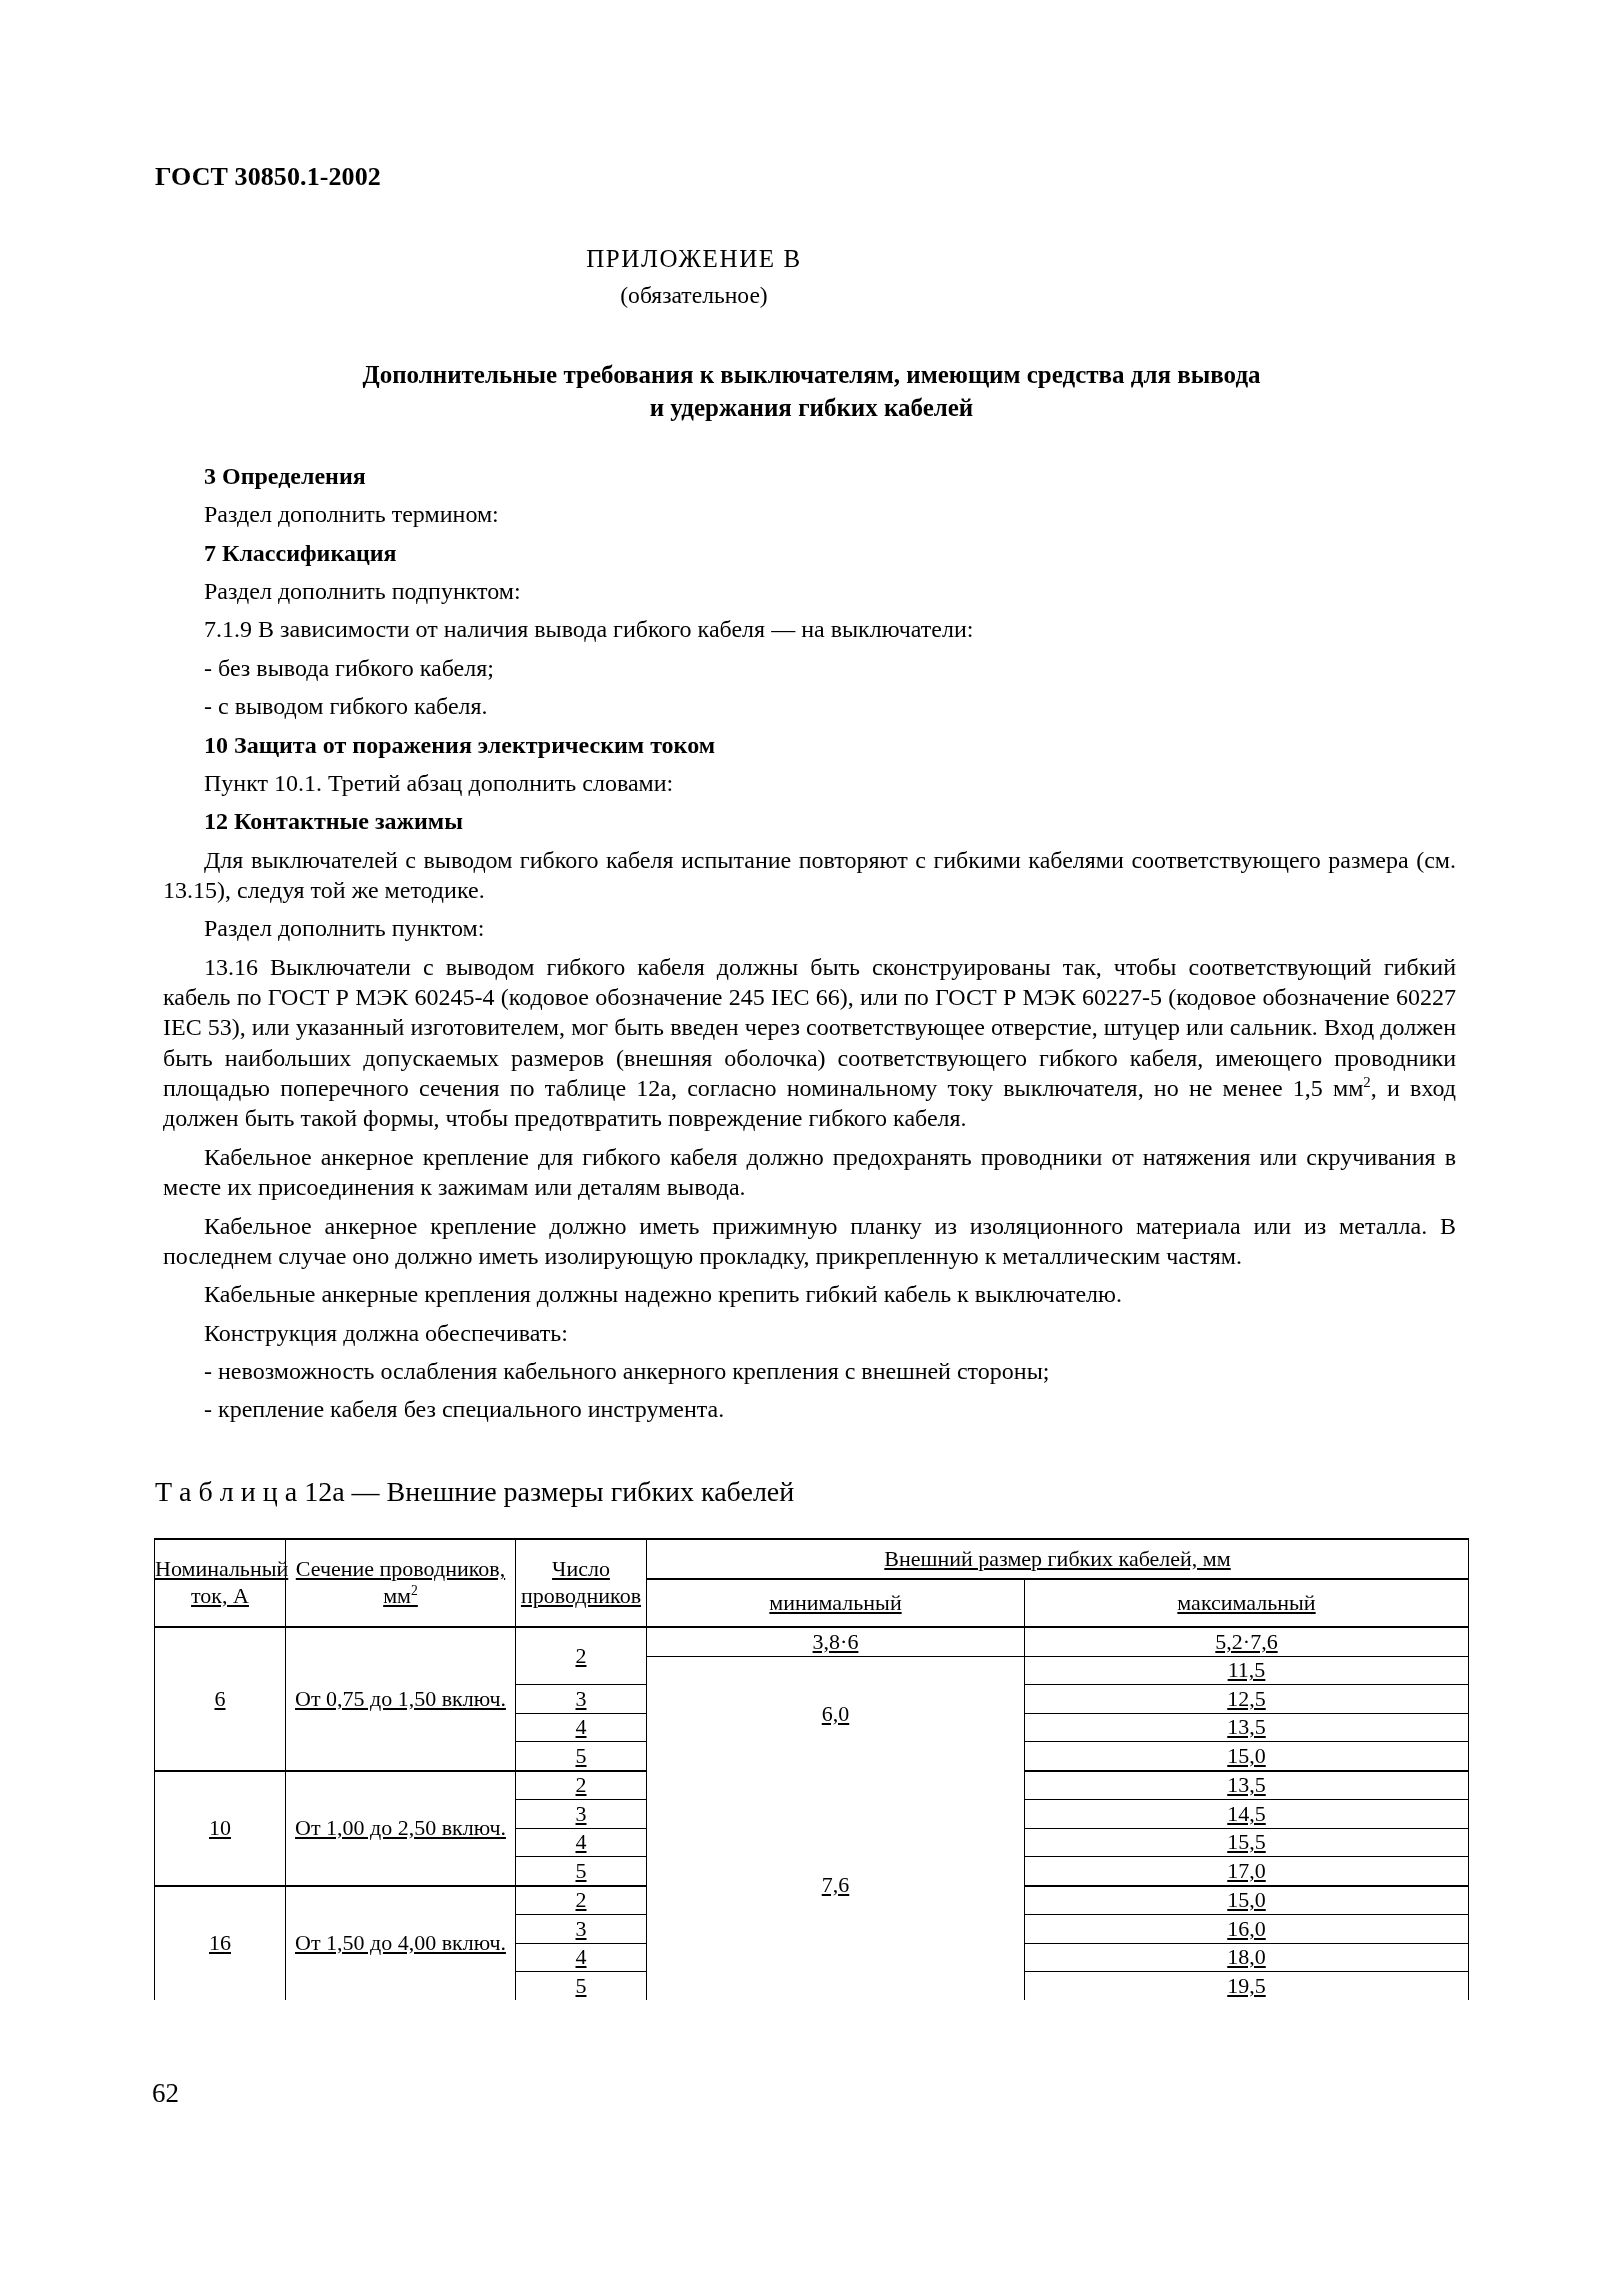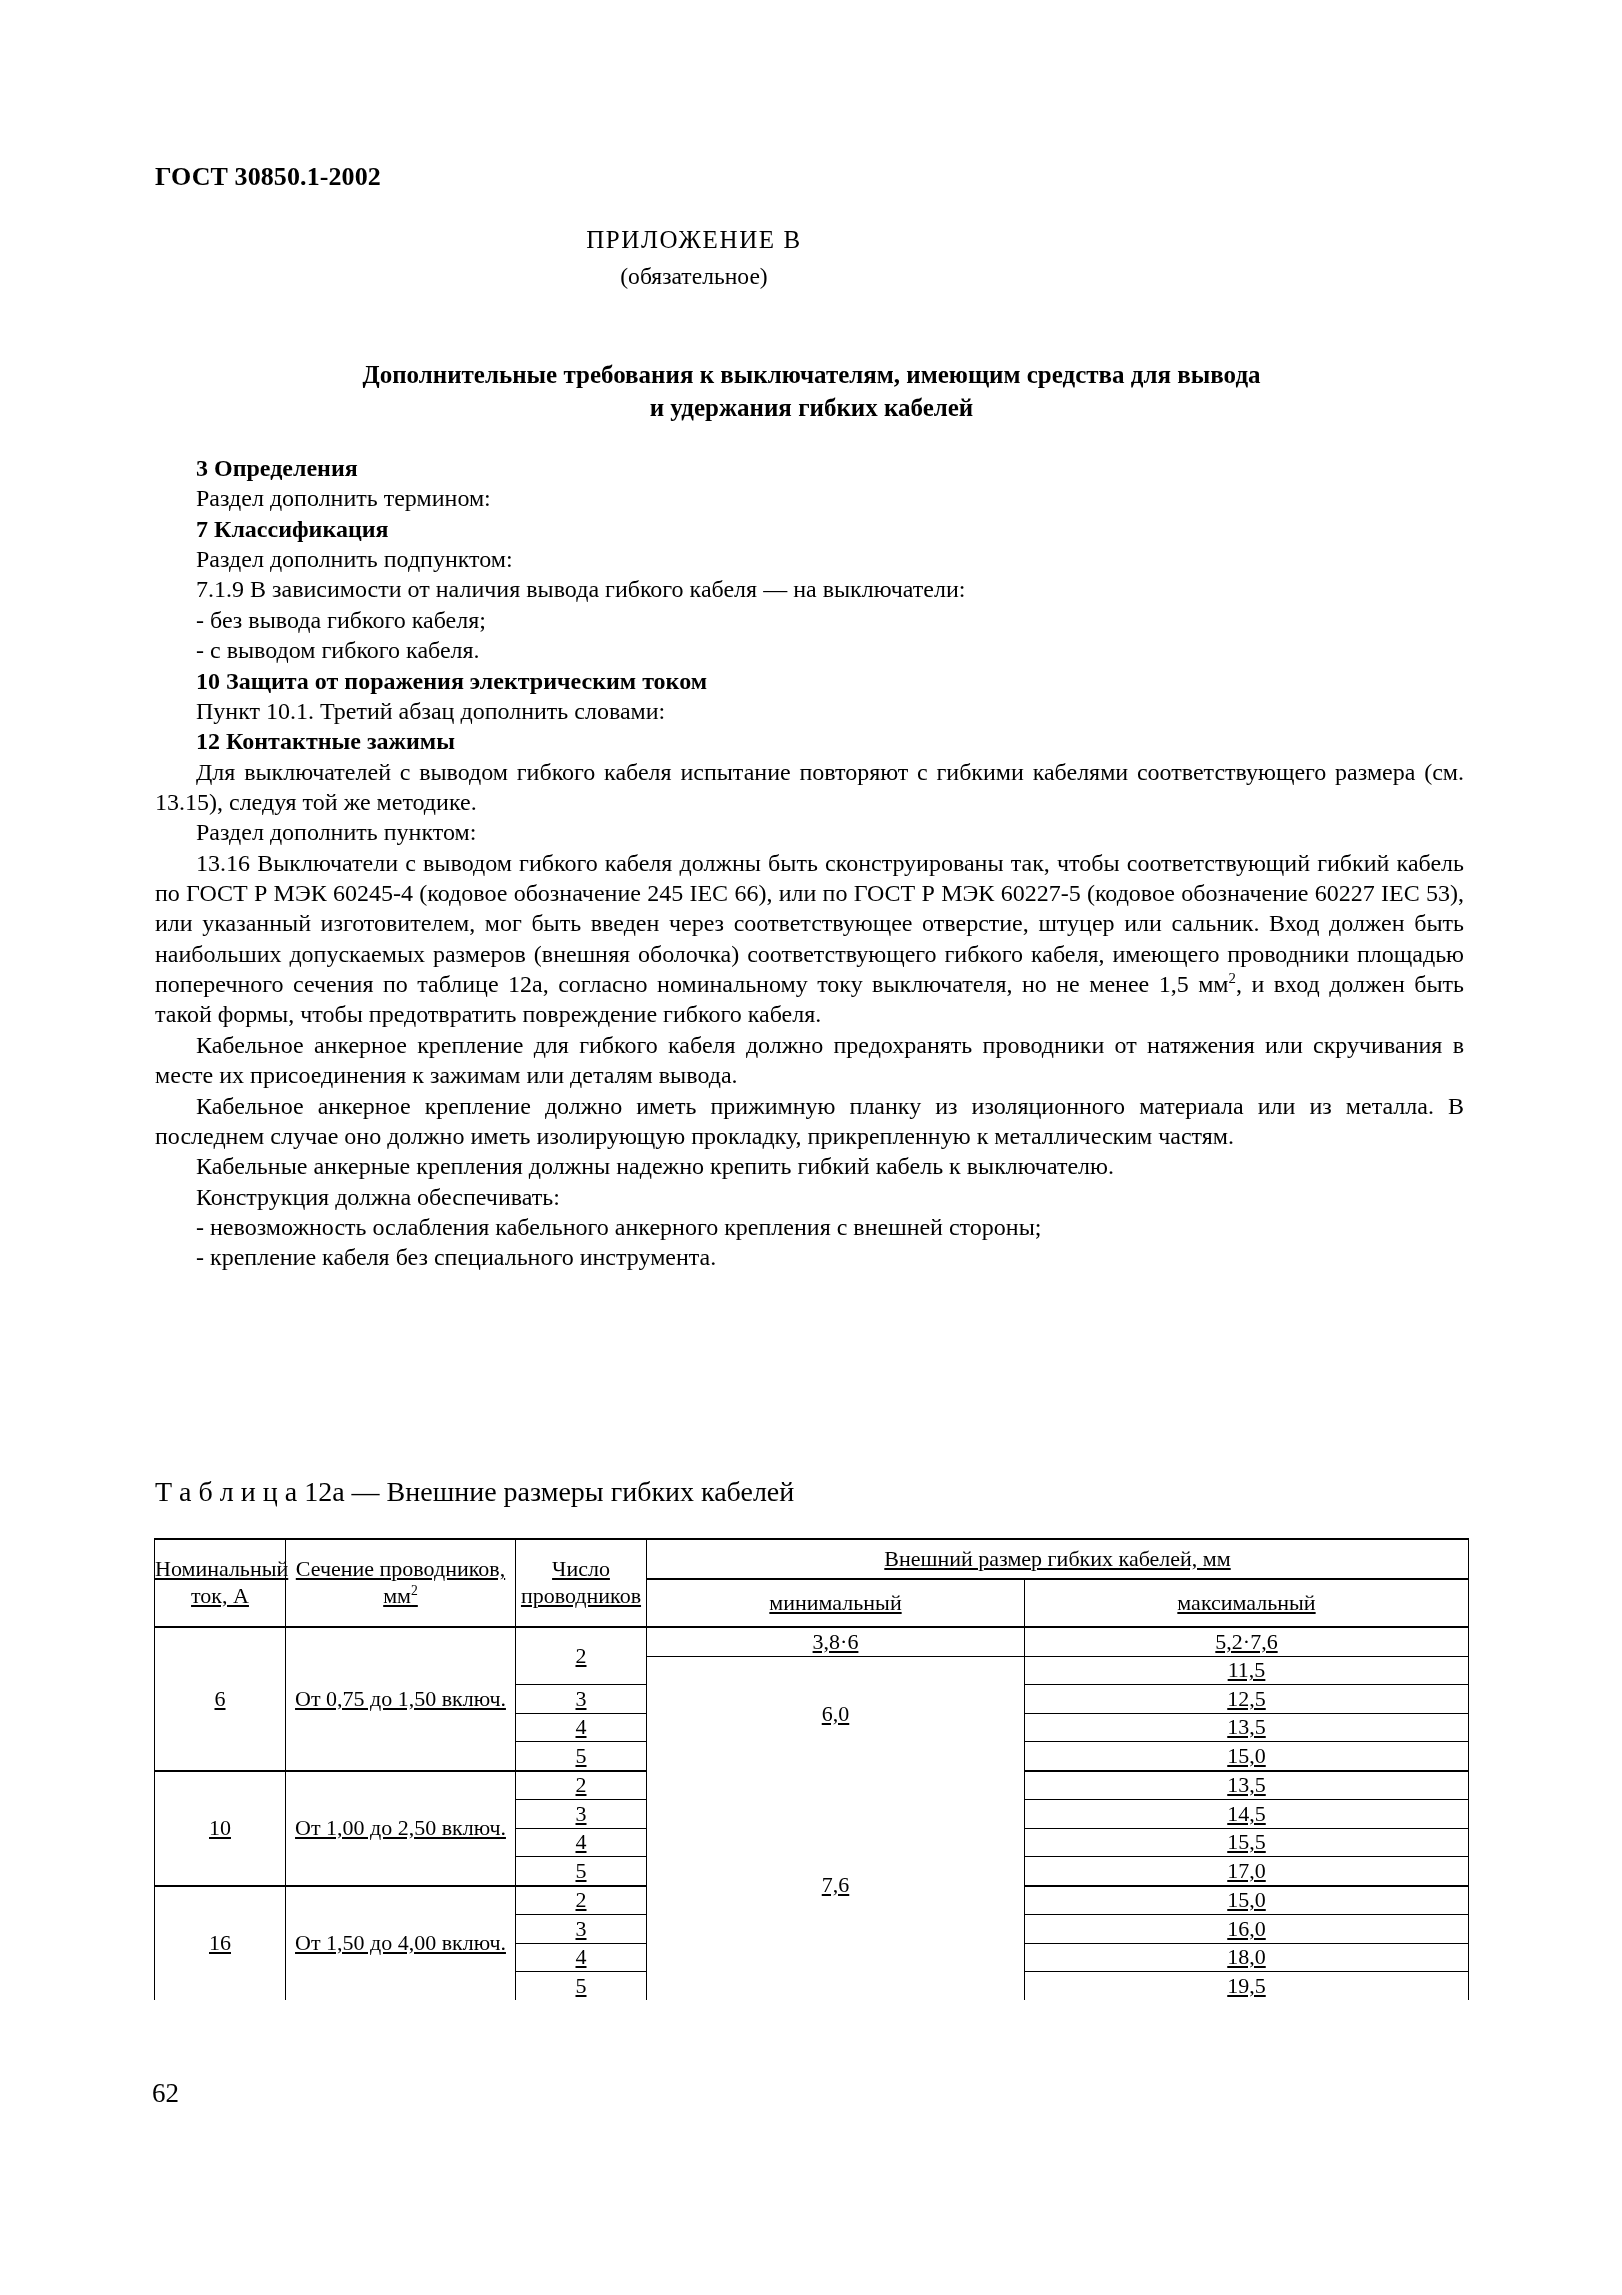--- a/index.html
+++ b/index.html
@@ -30,21 +30,21 @@
     top: 162px;
     font-size: 26px;
     font-weight: bold;
     letter-spacing: 0.1px;
   }
 
   
   .annex-block {
     position: absolute;
     left: 0;
-    top: 226px;
+    top: 245px;
     width: 1388px;
     text-align: center;
   }
   .annex-title {
     font-size: 25px;
     letter-spacing: 1.6px;
   }
   .annex-sub {
     font-size: 23.6px;
     margin-top: 9.2px;
@@ -65,21 +65,21 @@
   .body {
     position: absolute;
     left: 155px;
     top: 453px;
     width: 1309px;
     font-size: 24px;
     line-height: 1.265;
     text-align: justify;
   }
   .body p {
-    margin: 0;
+    margin: 8px;
     padding: 0;
   }
   .body p.ind  { text-indent: 41px; }
   .sec-head {
     font-weight: bold;
     text-indent: 41px !important;
   }
   .b { font-weight: bold; }
   sup { font-size: 0.62em; vertical-align: super; line-height: 0; }
 

